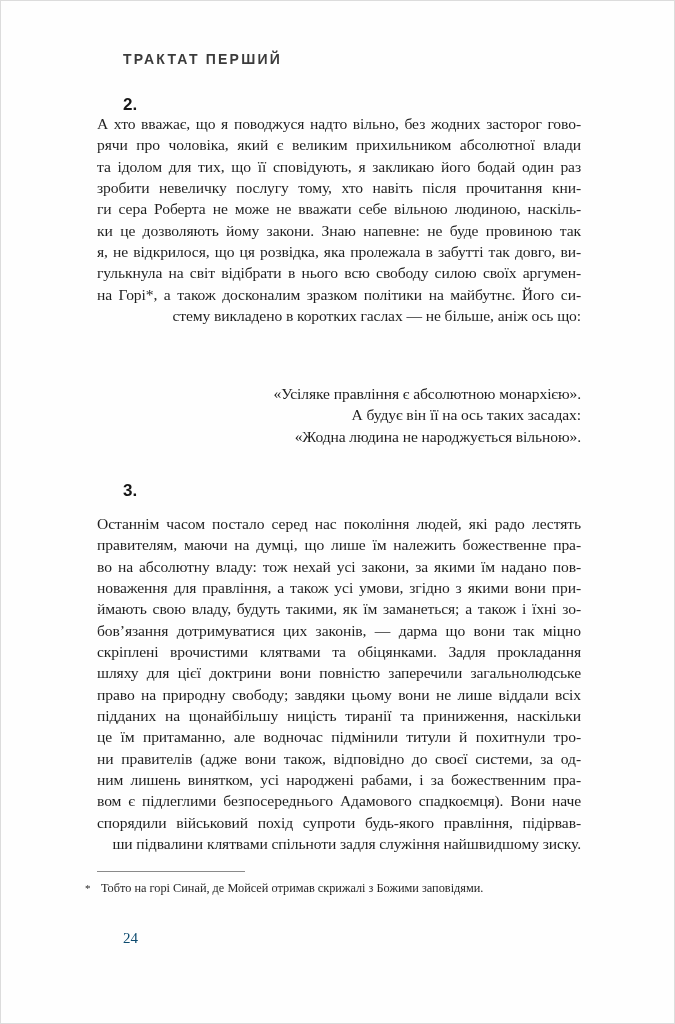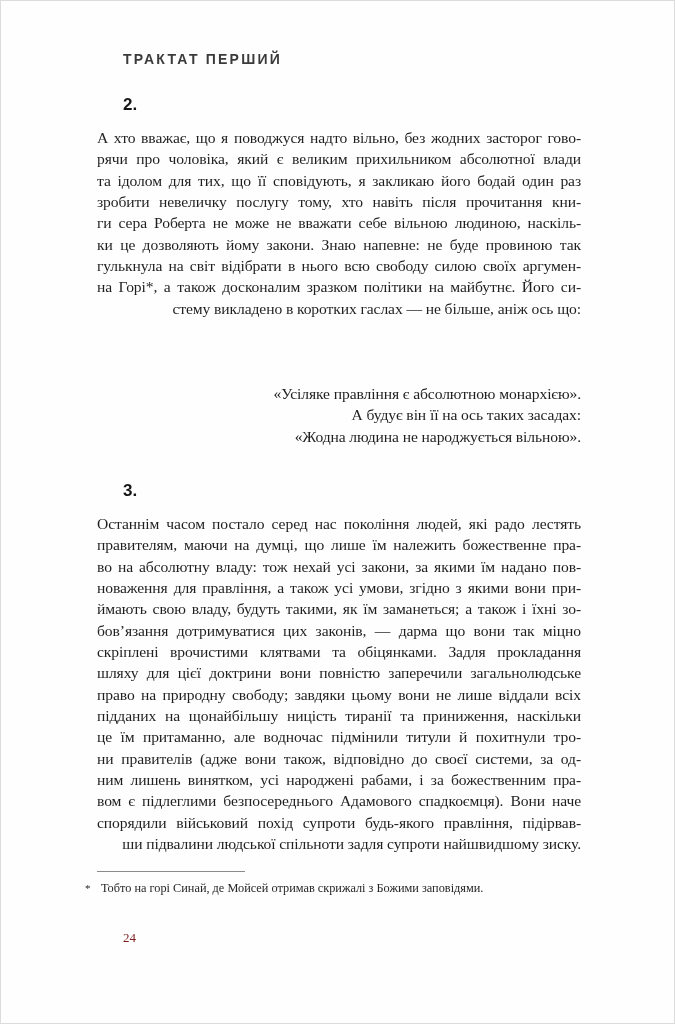--- a/index.html
+++ b/index.html
@@ -34,21 +34,21 @@
   .sec-num.sec2 { top: 94px; }
   .sec-num.sec3 { top: 480px; }
   .para, .quotes {
     position: absolute;
     left: 96px;
     width: 484px;
     font-size: 15.6px;
     line-height: 21.35px;
     letter-spacing: -0.1px;
   }
-  .para.para1 { top: 126px; font-family: Liberation Serif, serif; }
+  .para.para1 { top: 112px; font-family: Liberation Serif, serif; }
   .quotes     { top: 382px; }
   .para.para2 { top: 512px; }
   .pline { text-align: right; }
   .pline.just { text-align: justify; text-align-last: justify; }
   .quotes .pline { padding-left: 21px; }
   .fn-rule {
     position: absolute;
     left: 96px; top: 870px;
     width: 148px; height: 1px;
     background: #8a8a8a;
@@ -63,39 +63,40 @@
   }
   .fn-marker {
     position: absolute;
     left: -12px; top: 0px;
     font-size: 11px;
   }
   .fn-text { display: inline-block; padding-left: 4px; }
   .page-number {
     position: absolute;
     left: 122px; top: 929px;
-    font-size: 13px;
-    color: #7f1d1d;
+    font-size: 15px;
+    color: #0c4a6e;
   }
 </style>
 </head>
 <body>
 
 <div class="page">
   <div class="running-header">ТРАКТАТ ПЕРШИЙ</div>
 
   <div class="sec-num sec2">2.</div>
 
   <div class="para para1">
       <div class="pline just">А хто вважає, що я поводжуся надто вільно, без жодних засторог гово-</div>
       <div class="pline just">рячи про чоловіка, який є великим прихильником абсолютної влади</div>
       <div class="pline just">та ідолом для тих, що її сповідують, я закликаю його бодай один раз</div>
       <div class="pline just">зробити невеличку послугу тому, хто навіть після прочитання кни-</div>
       <div class="pline just">ги сера Роберта не може не вважати себе вільною людиною, наскіль-</div>
       <div class="pline just">ки це дозволяють йому закони. Знаю напевне: не буде провиною так</div>
+      <div class="pline just">я, не відкрилося, що ця розвідка, яка пролежала в забутті так довго, ви-</div>
       <div class="pline just">гулькнула на світ відібрати в нього всю свободу силою своїх аргумен-</div>
       <div class="pline just">на Горі*, а також досконалим зразком політики на майбутнє. Його си-</div>
       <div class="pline">стему викладено в коротких гаслах — не більше, аніж ось що:</div>
     </div>
 
   <div class="quotes">
       <div class="pline">«Усіляке правління є абсолютною монархією».</div>
       <div class="pline">А будує він її на ось таких засадах:</div>
       <div class="pline">«Жодна людина не народжується вільною».</div>
     </div>
@@ -111,21 +112,21 @@
       <div class="pline just">бов’язання дотримуватися цих законів, — дарма що вони так міцно</div>
       <div class="pline just">скріплені врочистими клятвами та обіцянками. Задля прокладання</div>
       <div class="pline just">шляху для цієї доктрини вони повністю заперечили загальнолюдське</div>
       <div class="pline just">право на природну свободу; завдяки цьому вони не лише віддали всіх</div>
       <div class="pline just">підданих на щонайбільшу ницість тиранії та приниження, наскільки</div>
       <div class="pline just">це їм притаманно, але водночас підмінили титули й похитнули тро-</div>
       <div class="pline just">ни правителів (адже вони також, відповідно до своєї системи, за од-</div>
       <div class="pline just">ним лишень винятком, усі народжені рабами, і за божественним пра-</div>
       <div class="pline just">вом є підлеглими безпосереднього Адамового спадкоємця). Вони наче</div>
       <div class="pline just">спорядили військовий похід супроти будь-якого правління, підірвав-</div>
-      <div class="pline">ши підвалини людської спільноти задля супроти найшвидшому зиску.</div>
+      <div class="pline">ши підвалини клятвами спільноти задля служіння найшвидшому зиску.</div>
     </div>
 
   <div class="fn-rule"></div>
 
   <div class="footnote">
     <span class="fn-marker">*</span>
     <span class="fn-text">Тобто на горі Синай, де Мойсей отримав скрижалі з Божими заповідями.</span>
   </div>
 
   <div class="page-number">24</div>

